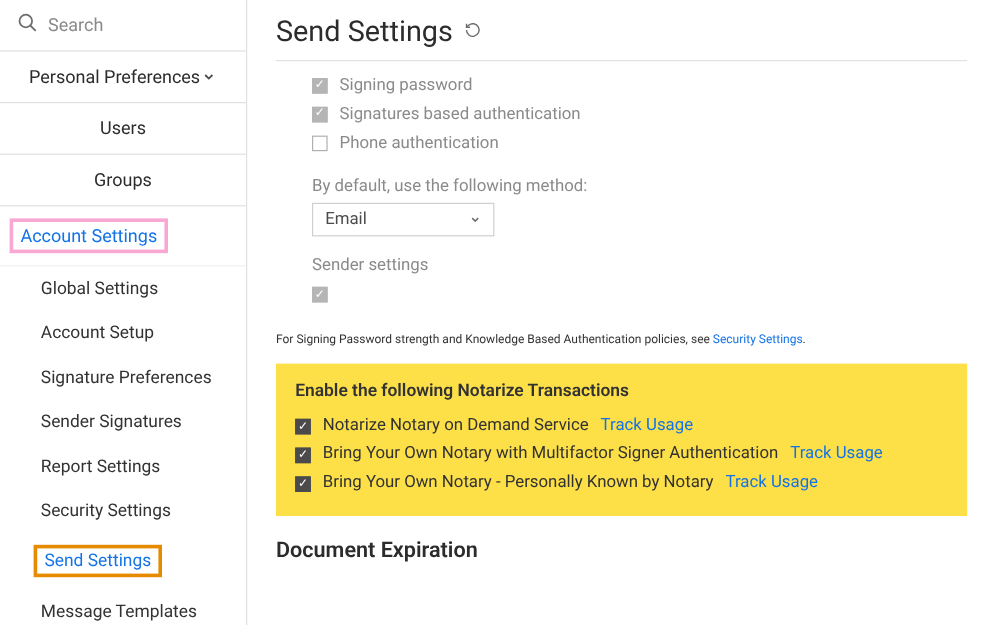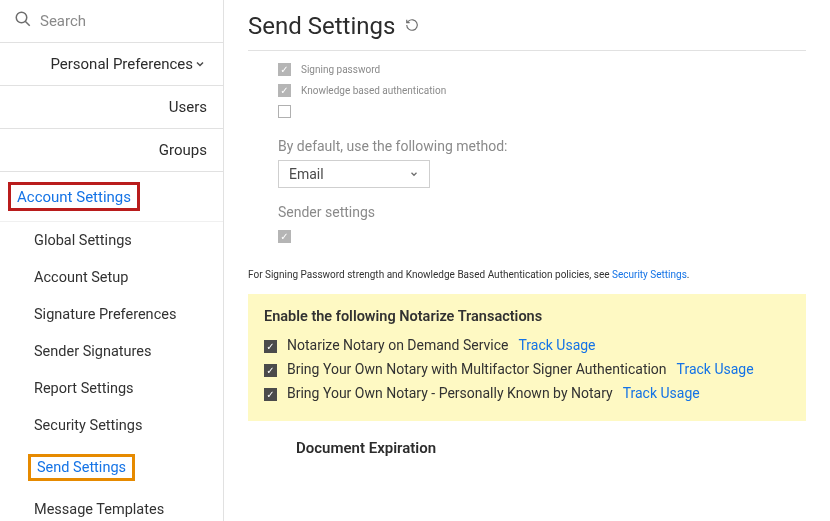--- a/index.html
+++ b/index.html
@@ -12,57 +12,57 @@
     position: relative;
     color: #2c2c2c;
   }
   .container {
     display: flex;
     width: 100%;
     height: 100%;
     box-shadow: 0 0 8px rgba(0,0,0,0.3);
   }
   .sidebar {
-    width: 224px;
+    width: 206px;
     border-right: 1px solid #e1e1e1;
     display: flex;
     flex-direction: column;
   }
   .search-row {
     display: flex;
     align-items: center;
     gap: 8px;
     padding: 10px 14px;
     border-bottom: 1px solid #e1e1e1;
     height: 48px;
   }
   .search-icon svg { width: 18px; height: 18px; stroke: #6e6e6e; }
   .search-text { color: #8a8a8a; font-size: 15px; }
   .top-item {
     display: flex;
     align-items: center;
-    justify-content: flex-end;
+    justify-content: center;
     padding: 12px 16px;
     border-bottom: 1px solid #e1e1e1;
     font-size: 15px;
     color: #2c2c2c;
     cursor: pointer;
   }
   .top-item .chev { width: 14px; height: 14px; display:flex; align-items:center; justify-content:center; }
   .top-item .chev svg { width:12px; height:12px; stroke:#4b4b4b; }
   .acct-settings {
     display: flex;
     align-items: center;
     justify-content: space-between;
     padding: 10px 16px 10px 8px;
     position: relative;
     border-bottom: 1px solid #f0f0f0;
   }
   .acct-label-box {
-    border: 3px solid #b91c1c;
+    border: 3px solid #f9a8d4;
     padding: 2px 6px;
     display: inline-block;
   }
   .acct-label-box span { color: #1473e6; font-size: 15px; }
   .acct-settings .chev svg { stroke: #1473e6; }
   .sub-items { display: flex; flex-direction: column; }
   .sub-item {
     padding: 10px 16px 10px 34px;
     font-size: 14.5px;
     color: #323232;
@@ -91,21 +91,21 @@
     border-bottom: 1px solid #e1e1e1;
   }
   .page-title { font-size: 24px; font-weight: 400; color: #2c2c2c; }
   .refresh-icon svg { width: 14px; height: 14px; stroke:#6e6e6e; fill:none; }
   .section { padding-left: 30px; margin-top: 8px; }
   .cb-row {
     display: flex;
     align-items: center;
     gap: 10px;
     padding: 4px 0;
-    font-size: 10px;
+    font-size: 14px;
   }
   .cb { width:13px; height:13px; border:1px solid #b0b0b0; display:flex; align-items:center; justify-content:center; }
   .cb.checked { background:#b5b5b5; border-color:#b5b5b5; }
   .cb.checked::after { content:"✓"; color:#fff; font-size:10px; line-height:1; }
   .cb.checked-dark { background:#4b4b4b; border-color:#4b4b4b; }
   .cb.checked-dark::after { content:"✓"; color:#fff; font-size:10px; line-height:1; }
   .muted { color:#8a8a8a; }
   .subhead { color:#8a8a8a; font-size:14px; margin-top:16px; margin-bottom:6px; }
   .select-box {
     border:1px solid #cfcfcf;
@@ -114,35 +114,35 @@
     display:flex;
     align-items:center;
     justify-content:space-between;
     font-size:14px;
     color:#4b4b4b;
   }
   .select-box svg { width:10px; height:10px; stroke:#6e6e6e; }
   .para { font-size:10px; color:#323232; margin-top:22px; margin-left:0;}
   .link { color:#1473e6; cursor:pointer; }
   .notarize-block {
-    background:#fef9c3;
+    background:#fde047;
     padding:14px 16px 16px 16px;
     margin-top:14px;
   }
   .block-title { font-weight:600; font-size:14.5px; color:#323232; margin-bottom:8px; }
   .not-row {
     display:flex;
     align-items:flex-end;
     gap:10px;
     padding:4px 0;
     font-size:14px;
     color:#323232;
   }
   .doc-exp { margin-top:18px; }
-  .doc-exp-title { font-weight:600; font-size:15px; margin-bottom:8px;margin-left:48px; }
+  .doc-exp-title { font-weight:600; font-size:18px; margin-bottom:8px; }
 </style>
 </head>
 <body>
 
 <div class="container">
   <div class="sidebar">
     <div class="search-row">
       <span class="search-icon">
         <svg viewBox="0 0 24 24" fill="none" stroke-width="2">
             <circle cx="10" cy="10" r="7"></circle>
@@ -207,24 +207,25 @@
       </span>
     </div>
 
     <div class="section">
       <div class="cb-row">
         <span class="cb checked"></span>
         <span class="muted">Signing password</span>
       </div>
       <div class="cb-row">
         <span class="cb checked"></span>
-        <span class="muted">Knowledge based authentication</span>
+        <span class="muted">Signatures based authentication</span>
       </div>
       <div class="cb-row">
         <span class="cb"></span>
+        <span class="muted">Phone authentication</span>
       </div>
 
       <div class="subhead">By default, use the following method:</div>
       <div class="select-box">
         <span>Email</span>
         <svg viewBox="0 0 24 24" fill="none" stroke-width="3">
             <polyline points="6 9 12 15 18 9"></polyline>
           </svg>
       </div>
 

